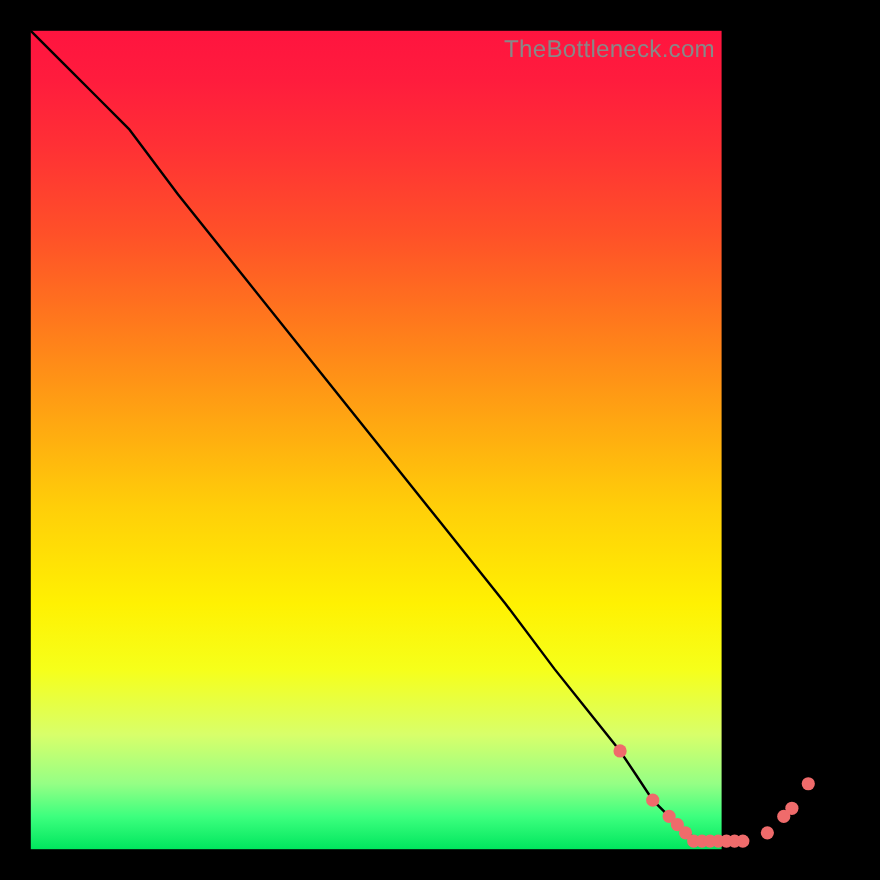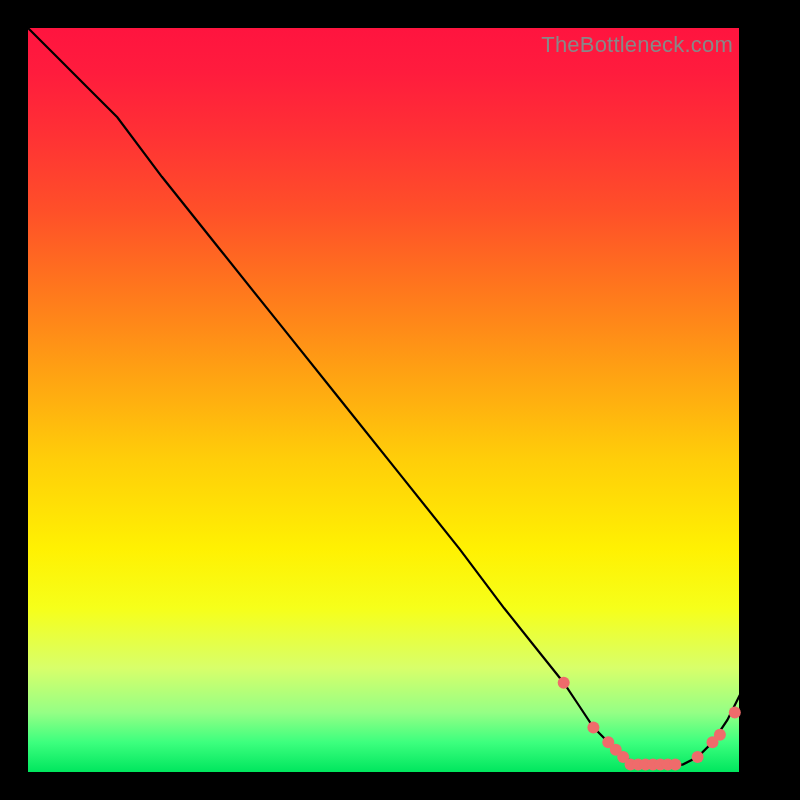--- a/index.html
+++ b/index.html
@@ -14,21 +14,21 @@
   .frame {
     position: relative;
     width: 800px;
     height: 800px;
     background: #000;
   }
   .plot {
     position: absolute;
     left: 28px;
     top: 28px;
-    width: 711px;
+    width: 628px;
     height: 744px;
     background: linear-gradient(
       to bottom,
       #ff143f 0%,
       #ff1c3d 6%,
       #ff3035 14%,
       #ff5128 25%,
       #ff7a1c 36%,
       #ffa412 47%,
       #ffce09 58%,

